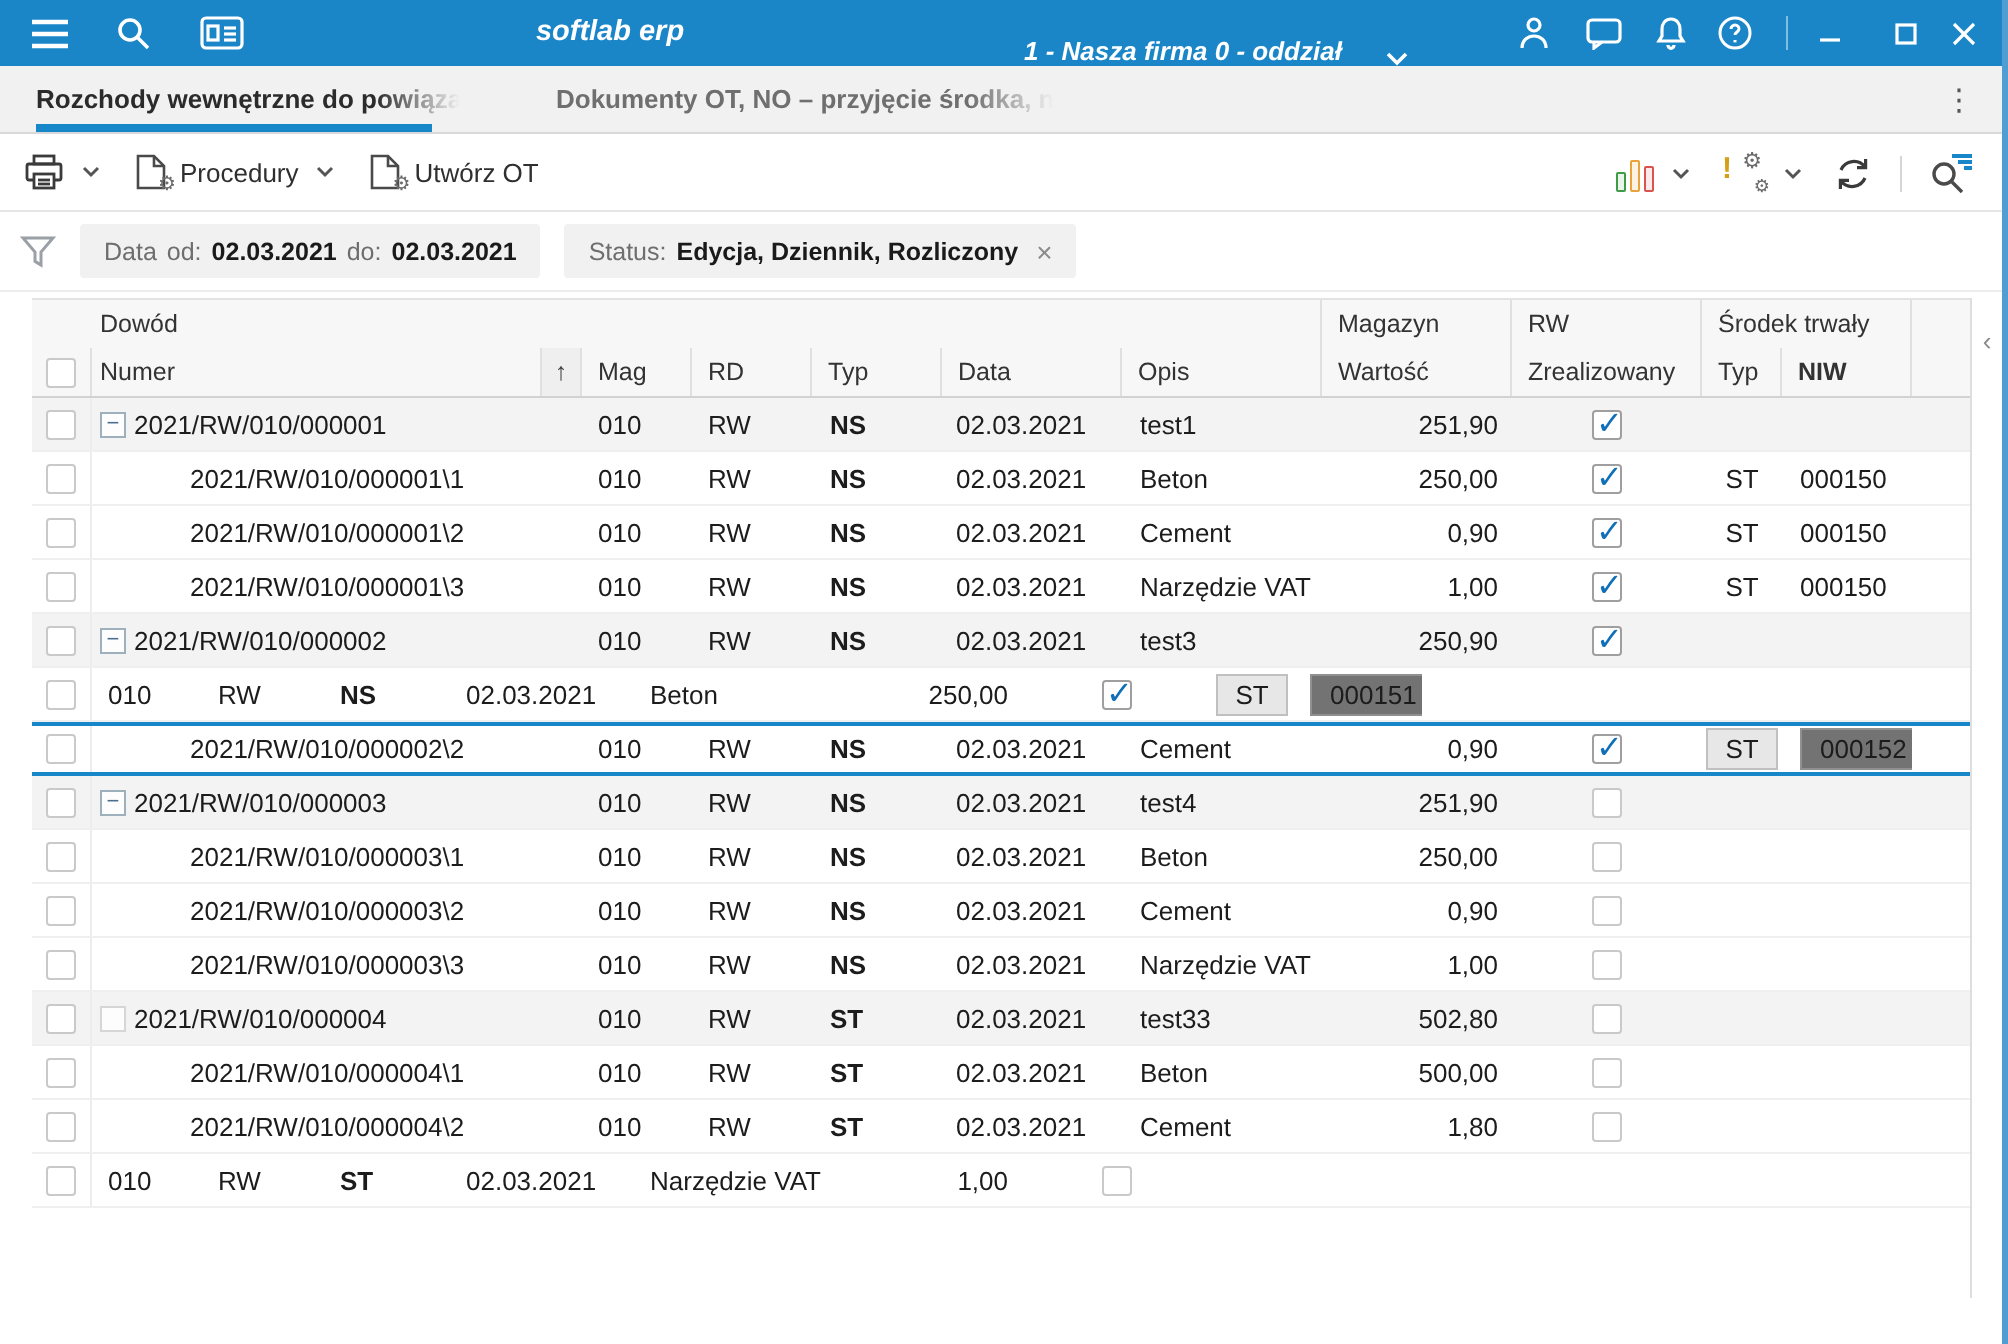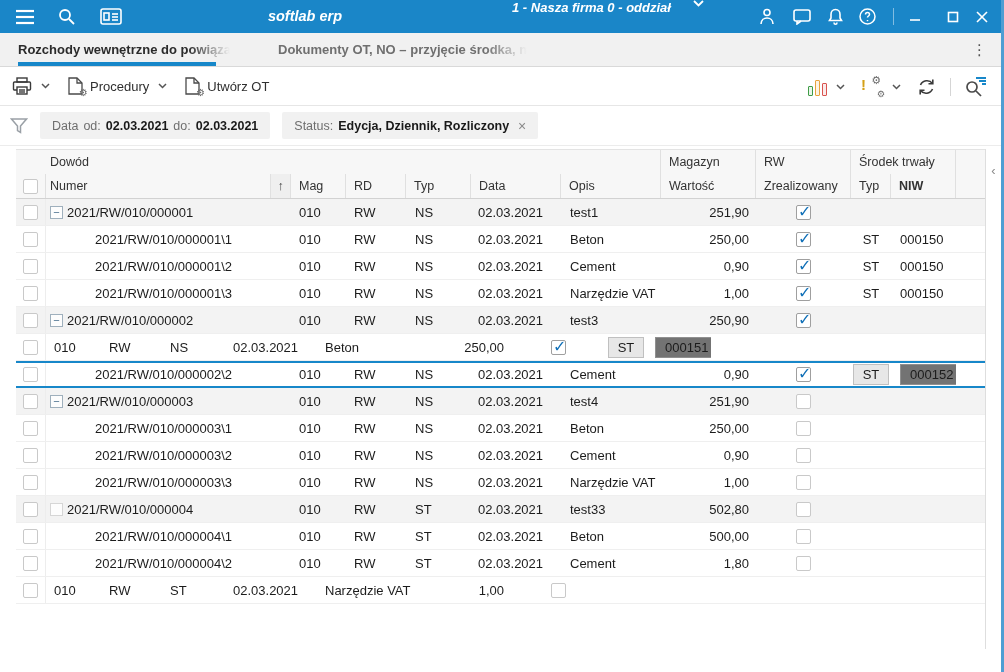--- a/index.html
+++ b/index.html
@@ -4,21 +4,21 @@
 <style>
   html,body{margin:0;padding:0;background:#fff;}
   *{box-sizing:border-box;}
   body{font-family:"Liberation Sans","DejaVu Sans",sans-serif;color:#1c1c1c;}
   .window{position:relative;width:1004px;height:672px;background:#fff;overflow:hidden;border-right:3px solid #4f9ed3;}
 
   
   .titlebar{position:relative;height:33px;background:#1a86c8;color:#ffffff;font-style:italic;}
   .titlebar .tb-icon{position:absolute;top:0;height:33px;display:flex;align-items:center;justify-content:center;cursor:pointer;}
   .app-title{position:absolute;left:305px;top:0;transform:translateX(-50%);line-height:33px;font-size:14.5px;font-weight:bold;white-space:nowrap;}
-  .company{position:absolute;left:512px;top:0;height:33px;display:flex;align-items:flex-start;gap:22px;font-size:13px;font-weight:bold;cursor:pointer;white-space:nowrap;}
+  .company{position:absolute;left:512px;top:0;height:33px;display:flex;align-items:flex-end;gap:22px;font-size:13px;font-weight:bold;cursor:pointer;white-space:nowrap;}
   .tb-sep{position:absolute;left:893px;top:8px;width:1px;height:17px;background:rgba(255,255,255,.45);}
 
   
   .tabbar{position:relative;height:34px;background:#f1f1f1;border-bottom:1px solid #d9d9d9;display:flex;align-items:stretch;}
   .tab{position:relative;display:flex;align-items:center;font-size:13px;font-weight:bold;cursor:pointer;}
   .tab-label{position:relative;overflow:hidden;white-space:nowrap;}
   .tab-label::after{content:"";position:absolute;right:0;top:0;bottom:0;width:42px;background:linear-gradient(to right,rgba(241,241,241,0),#f1f1f1);}
   .tab.active{color:#2b2b2b;}
   .tab.active::after{content:"";position:absolute;left:0;right:14px;bottom:0;height:4px;background:#1787c9;}
   .tab.inactive{color:#6f6f6f;}
@@ -70,21 +70,21 @@
 
   .trow{display:flex;height:27px;align-items:center;font-size:13px;border-bottom:1px solid #efefef;background:#fff;cursor:pointer;}
   .trow.parent{background:#f3f3f3;}
   .trow.selected{border-top:2px solid #1787c9;border-bottom:2px solid #1787c9;}
   .cell{display:flex;align-items:center;height:100%;overflow:hidden;white-space:nowrap;}
   .c-check{width:30px;justify-content:center;border-right:1px solid #ededed;}
   .c-numer{width:245px;padding-left:4px;}
   .trow .child-pad{padding-left:45px;}
   .c-mag{width:55px;padding-left:8px;}
   .c-rd{width:60px;padding-left:8px;}
-  .c-typ{width:65px;padding-left:9px;}
+  .c-typ{width:65px;padding-left:9px;font-weight:bold;}
   .c-data{width:90px;padding-left:7px;}
   .c-opis{width:100px;padding-left:9px;}
   .c-wartosc{width:95px;justify-content:flex-end;padding-right:7px;}
   .c-zreal{width:95px;justify-content:center;}
   .c-sttyp{width:40px;justify-content:center;}
   .c-niw{width:65px;padding-left:9px;}
   .c-rest{flex:1;}
 
   .cb{width:15px;height:15px;border:1px solid #c9c9c9;border-radius:2px;background:#fff;position:relative;cursor:pointer;flex:0 0 auto;}
   .cb.checked{border-color:#9f9f9f;}

